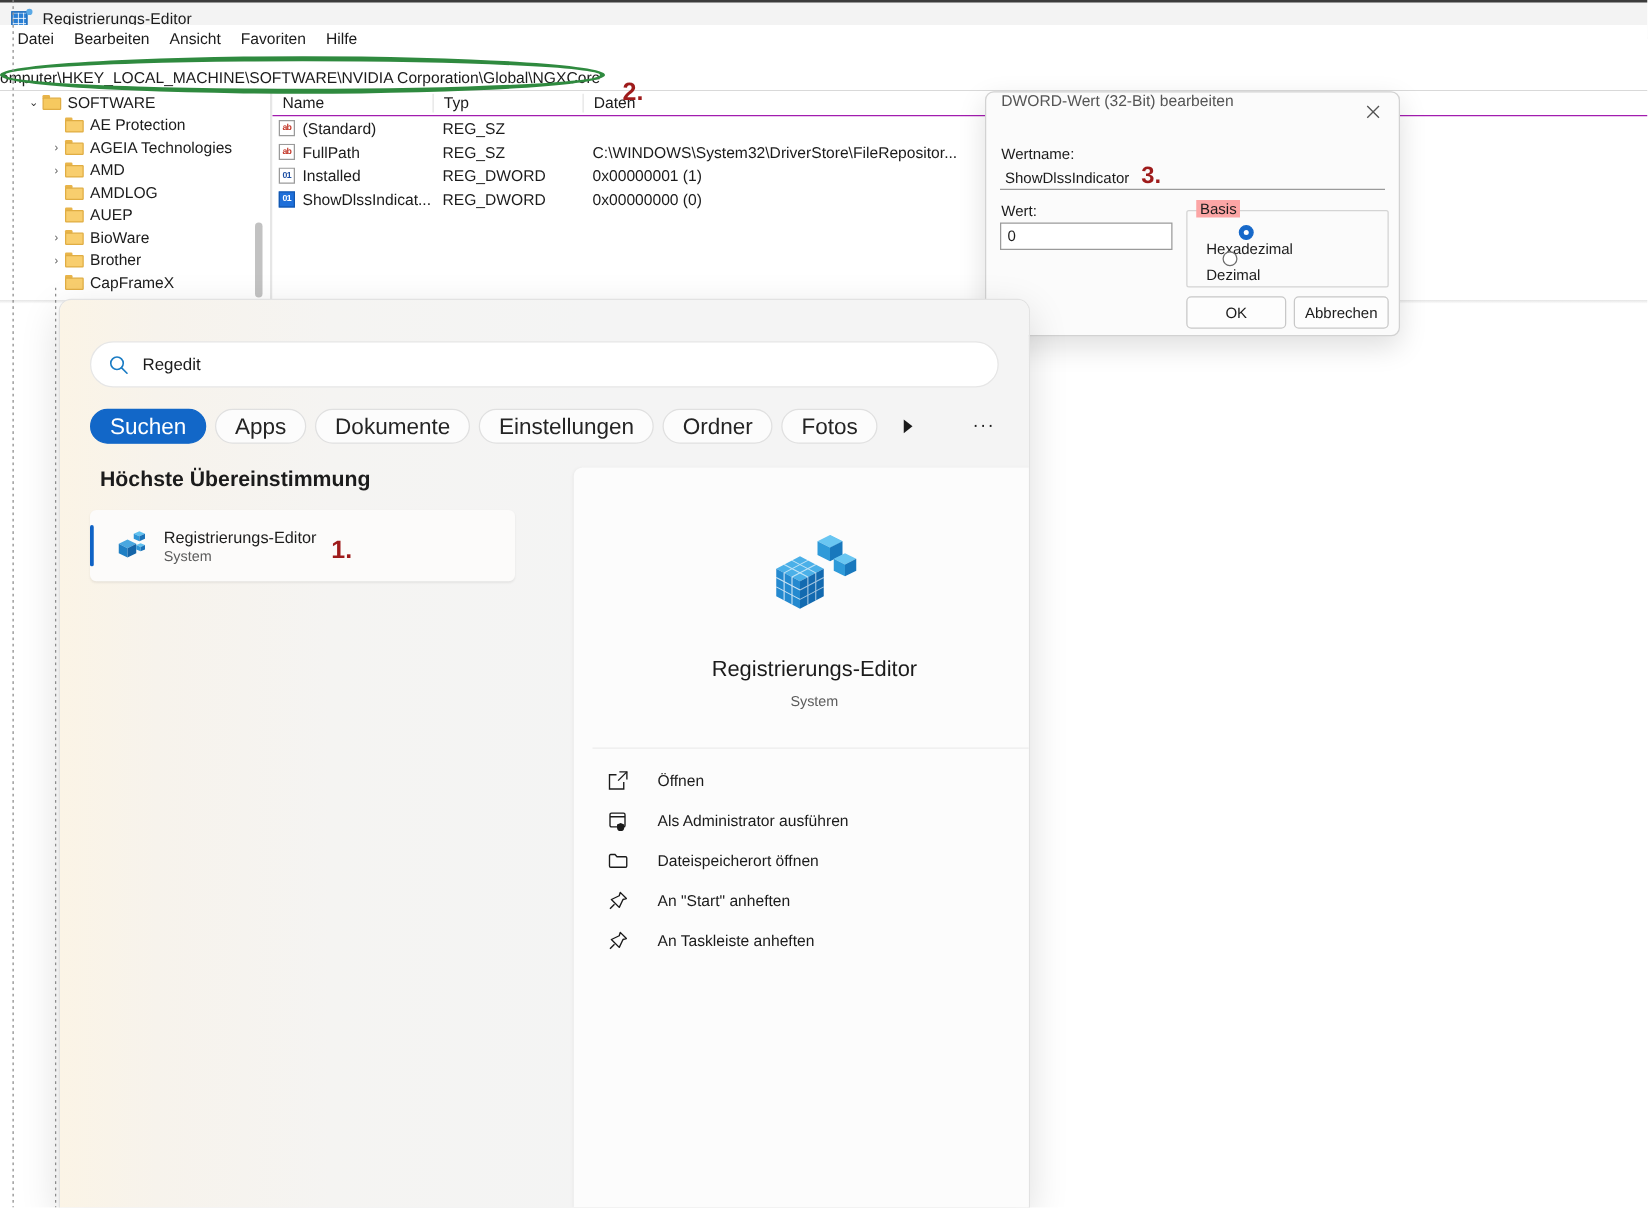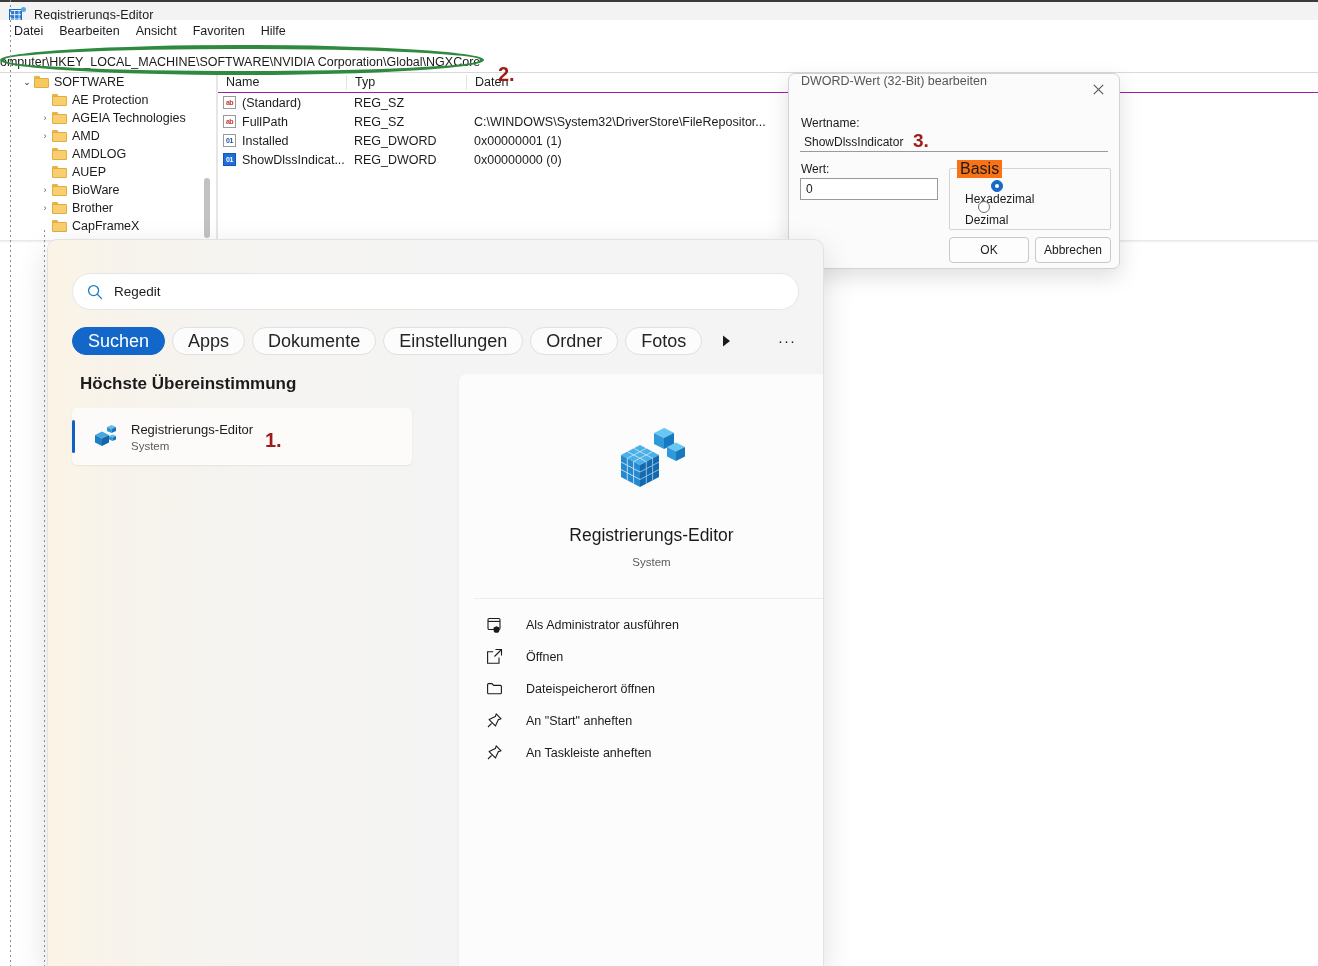--- a/index.html
+++ b/index.html
@@ -173,22 +173,22 @@
     position:absolute;left:11px;top:104px;width:138px;height:22px;
     background:#ffffff;border:1px solid #9a9a9a;
     font-size:12px;color:#1b1b1b;box-sizing:border-box;padding:2px 5px;
     font-family:"Liberation Sans",sans-serif;
   }
   #basis-group{
     position:absolute;left:160px;top:94px;width:160px;height:60px;
     border:1px solid #d4d4d4;border-radius:2px;
   }
   #basis-legend{
-    position:absolute;left:168px;top:86px;background:#f97316;padding:0 3px;
-    font-size:16px;color:#1b1b1b;
+    position:absolute;left:168px;top:86px;background:#fca5a5;padding:0 3px;
+    font-size:12px;color:#1b1b1b;
   }
   .radio-row{
     position:absolute;display:flex;align-items:center;font-size:12px;color:#1b1b1b;flex-direction:column;
   }
   .radio{
     width:12px;height:12px;border-radius:50%;border:1px solid #6d6d6d;background:#fff;
     margin-right:6px;box-sizing:border-box;position:relative;flex:0 0 auto;
   }
   .radio.checked{border-color:#1668c9;background:#1668c9;}
   .radio.checked::after{
@@ -567,37 +567,37 @@
       </div>
       <div id="preview-title">Registrierungs-Editor</div>
       <div id="preview-sub">System</div>
       <div id="preview-divider"></div>
 
       <div id="action-list">
 
         <div class="action-row">
           <span class="action-icon">
             <svg width="17" height="17" viewBox="0 0 17 17" fill="none" stroke="#1b1b1b" stroke-width="1.1">
+              <path d="M9.5 1.5 H15.5 V7.5"></path>
+              <path d="M15.5 1.5 L8.5 8.5"></path>
+              <path d="M13 9.6 V15.2 H1.6 V3.8 H7.2"></path>
+            </svg>
+          </span>
+          <span class="action-label">Öffnen</span>
+        </div>
+
+        <div class="action-row">
+          <span class="action-icon">
+            <svg width="17" height="17" viewBox="0 0 17 17" fill="none" stroke="#1b1b1b" stroke-width="1.1">
               <rect x="2" y="2.5" width="12" height="11" rx="1.2"></rect>
               <path d="M2 5.4 H14" stroke-width="1.1"></path>
               <path d="M7.6 13.9 a2.9 2.9 0 0 0 5.8 0 v-2.4 l-2.9 -1.2 l-2.9 1.2 z" fill="#1b1b1b" stroke="none"></path>
             </svg>
           </span>
           <span class="action-label">Als Administrator ausführen</span>
-        </div>
-
-        <div class="action-row">
-          <span class="action-icon">
-            <svg width="17" height="17" viewBox="0 0 17 17" fill="none" stroke="#1b1b1b" stroke-width="1.1">
-              <path d="M9.5 1.5 H15.5 V7.5"></path>
-              <path d="M15.5 1.5 L8.5 8.5"></path>
-              <path d="M13 9.6 V15.2 H1.6 V3.8 H7.2"></path>
-            </svg>
-          </span>
-          <span class="action-label">Öffnen</span>
         </div>
 
         <div class="action-row">
           <span class="action-icon">
             <svg width="17" height="17" viewBox="0 0 17 17" fill="none" stroke="#1b1b1b" stroke-width="1.1">
               <path d="M1.6 4.6 a1 1 0 0 1 1 -1 H6 l1.6 1.8 H14.4 a1 1 0 0 1 1 1 V12.8 a1 1 0 0 1 -1 1 H2.6 a1 1 0 0 1 -1 -1 Z"></path>
             </svg>
           </span>
           <span class="action-label">Dateispeicherort öffnen</span>
         </div>

